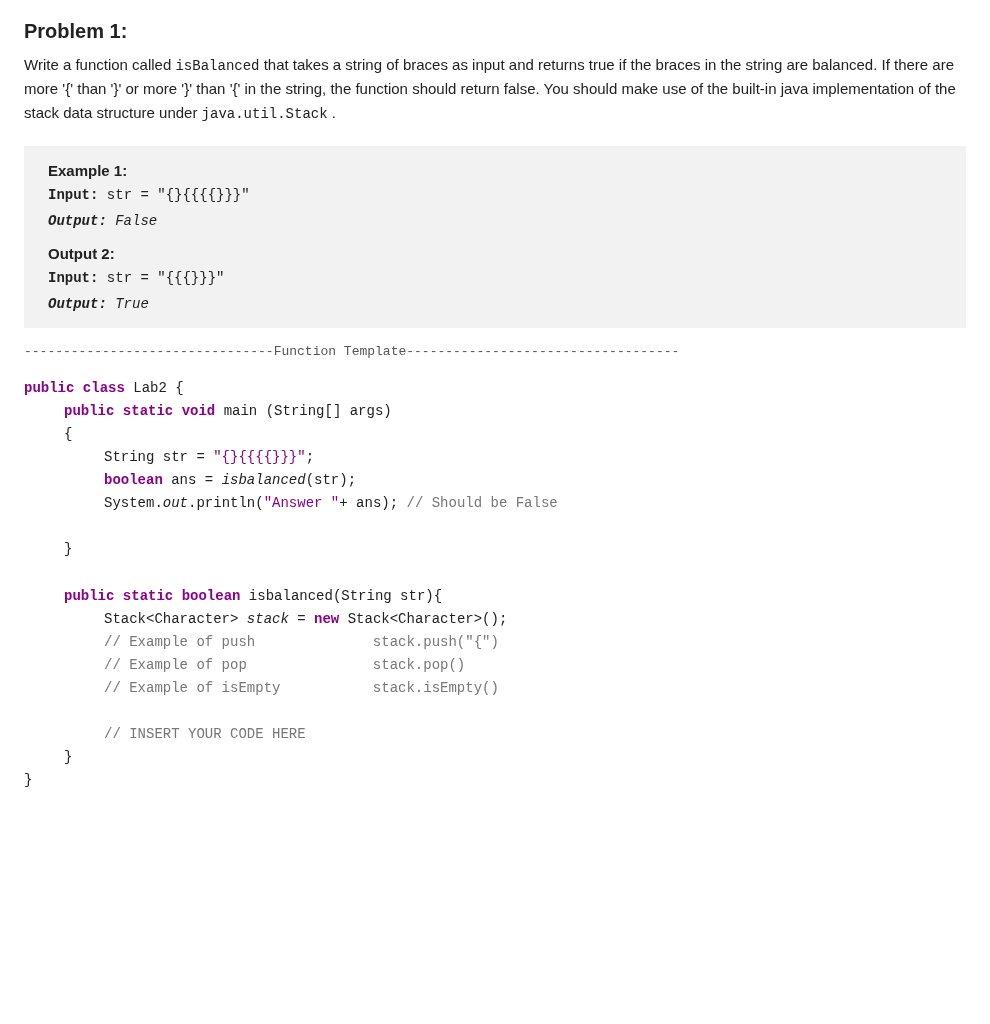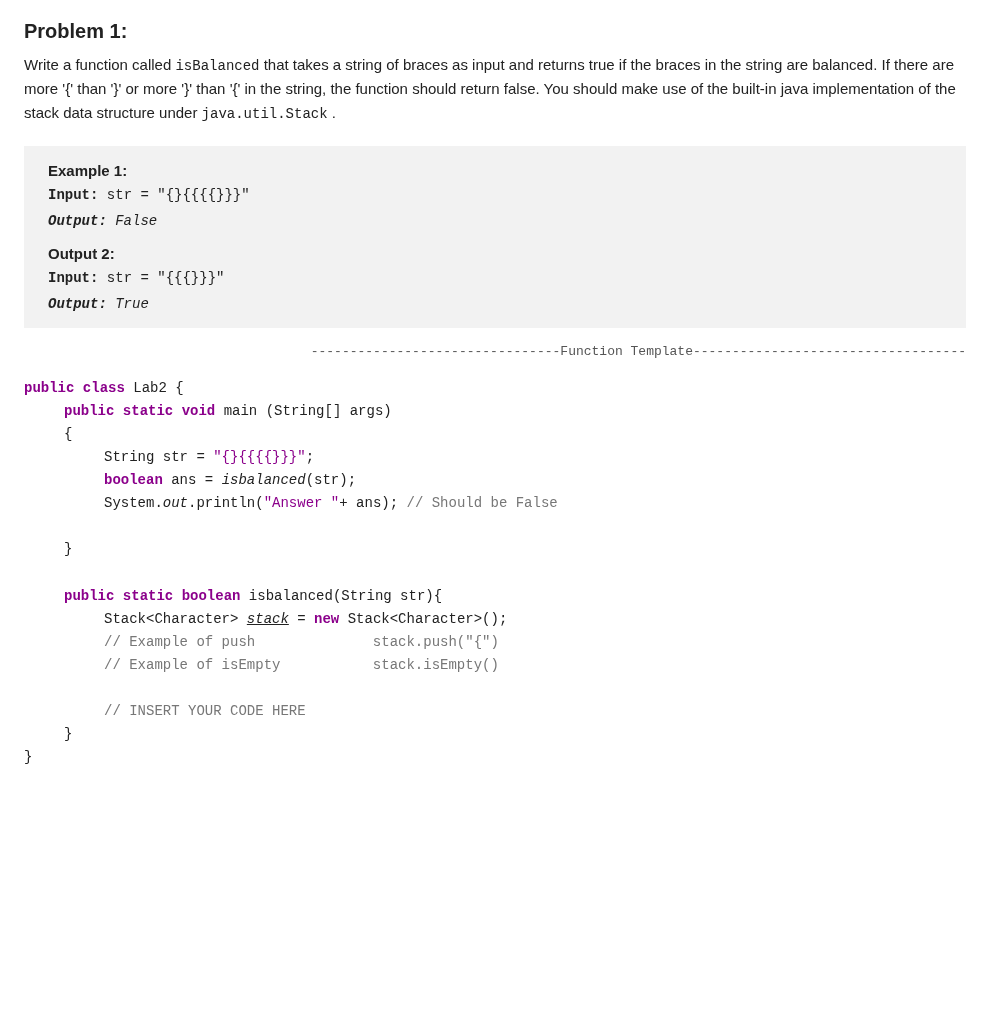--- a/index.html
+++ b/index.html
@@ -60,21 +60,20 @@
       font-style: italic;
     }
 
     .divider-line {
       font-family: 'Courier New', Courier, monospace;
       font-size: 13px;
       color: #555;
       margin-bottom: 18px;
       letter-spacing: 0;
       white-space: pre;
-      text-align: right;
     }
 
     .code-block {
       font-family: 'Courier New', Courier, monospace;
       font-size: 14px;
       line-height: 1.65;
       color: #222;
     }
 
     .kw-keyword {
@@ -86,21 +85,20 @@
       color: #8b008b;
     }
 
     .comment {
       color: #777;
     }
 
     .method-name {
       color: #222;
       font-style: italic;
-      text-decoration: underline;
     }
 
     .indent1 { margin-left: 40px; }
     .indent2 { margin-left: 80px; }
 
     .code-line {
       display: block;
       white-space: pre;
     }
   </style>
@@ -147,20 +145,21 @@
     <span class="code-line indent1">{</span>
     <span class="code-line indent2">String str = <span class="str-literal">"{}{{{{}}}"</span>;</span>
     <span class="code-line indent2"><span class="kw-keyword">boolean</span> ans = <span style="font-style:italic;">isbalanced</span>(str);</span>
     <span class="code-line indent2">System.<span style="font-style:italic;">out</span>.println(<span class="str-literal">"Answer "</span>+ ans); <span class="comment">// Should be False</span></span>
     <span class="code-line" style="margin-left:40px;">&nbsp;</span>
     <span class="code-line indent1">}</span>
     <span class="code-line">&nbsp;</span>
     <span class="code-line indent1"><span class="kw-keyword">public</span> <span class="kw-keyword">static</span> <span class="kw-keyword">boolean</span> isbalanced(String str){</span>
     <span class="code-line indent2">Stack&lt;Character&gt; <span class="method-name">stack</span> = <span class="kw-keyword">new</span> Stack&lt;Character&gt;();</span>
     <span class="code-line indent2"><span class="comment">// Example of push              stack.push("{")</span></span>
+    <span class="code-line indent2"><span class="comment">// Example of pop               stack.pop()</span></span>
     <span class="code-line indent2"><span class="comment">// Example of isEmpty           stack.isEmpty()</span></span>
     <span class="code-line">&nbsp;</span>
     <span class="code-line indent2"><span class="comment">// INSERT YOUR CODE HERE</span></span>
     <span class="code-line indent1">}</span>
     <span class="code-line">}</span>
 
   </div>
 
 </div>
 

